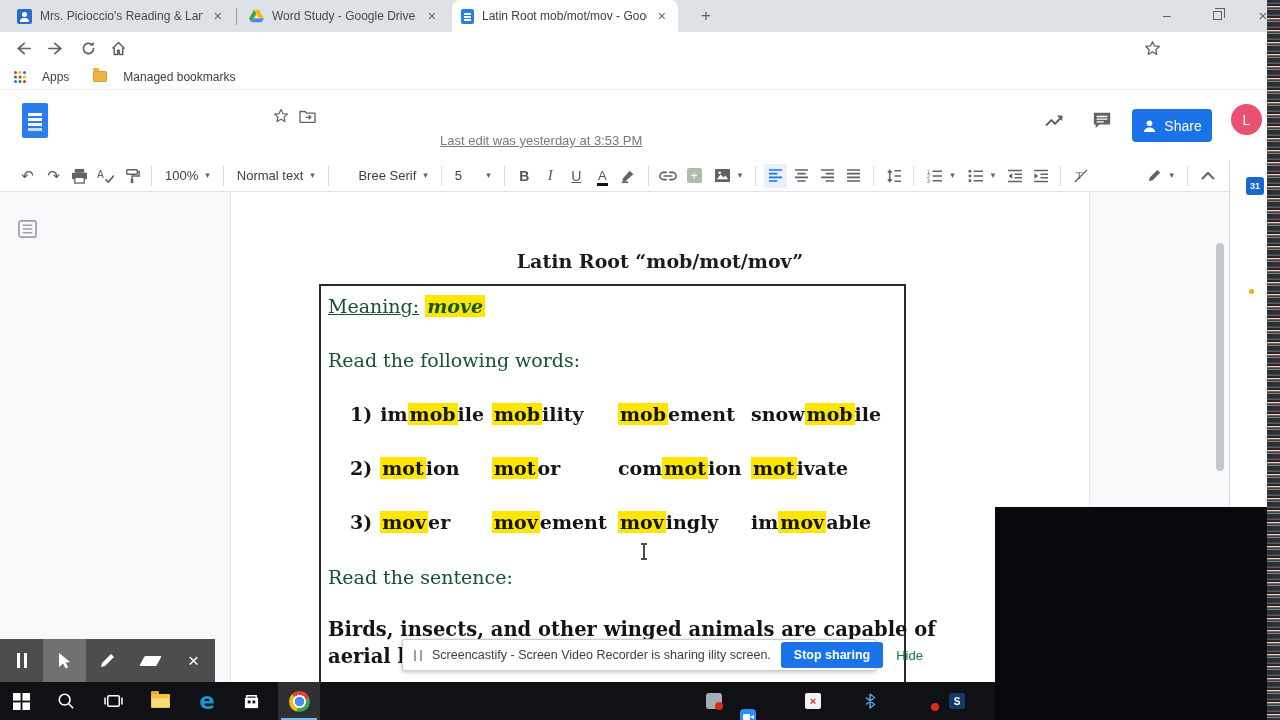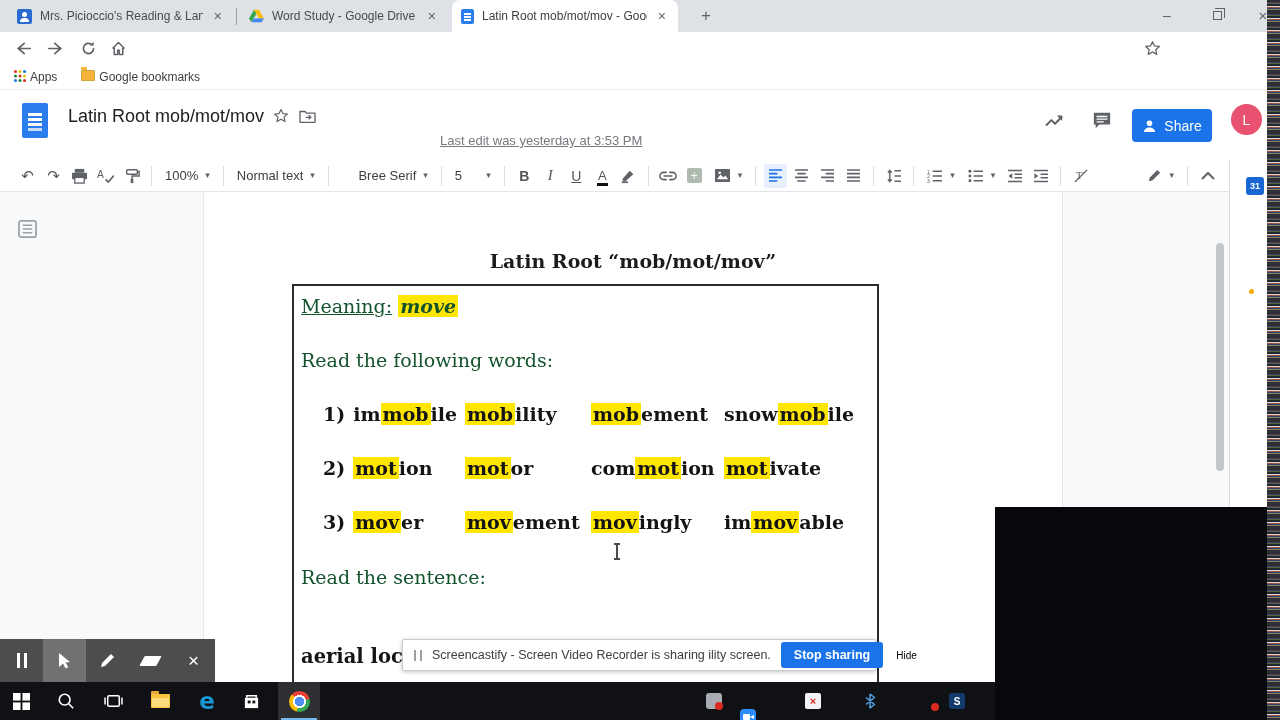--- a/index.html
+++ b/index.html
@@ -31,21 +31,21 @@
 .url{font-size:13px;color:#202124;white-space:nowrap}
 .ext-scf{position:absolute;left:1178px;top:39px;width:18px;height:16px}
 .ext-scf::before{content:"";position:absolute;left:0;top:2px;width:0;height:0;border-left:11px solid #ef8ba0;border-top:6px solid transparent;border-bottom:6px solid transparent}
 .ext-scf::after{content:"";position:absolute;right:0;bottom:-1px;width:10px;height:10px;border-radius:50%;background:#e8261f}
 .navdiv{position:absolute;left:1208px;top:40px;width:1px;height:15px;background:#dadce0}
 .avatar-s{position:absolute;left:1216px;top:34px;width:28px;height:28px;border-radius:50%;background:#e85170;color:#fff;font-size:13px;display:flex;align-items:center;justify-content:center}
 .dots3{position:absolute;left:1258px;top:39px;width:4px;height:18px}
 .dots3::before{content:"";position:absolute;left:0;top:0;width:3.5px;height:3.5px;border-radius:50%;background:#5f6368;box-shadow:0 6px 0 #5f6368,0 12px 0 #5f6368}
 
 .bookbar{position:absolute;top:64px;left:0;right:0;height:26px;background:#fff;border-bottom:1px solid #ebedef;display:flex;align-items:center;gap:24px;padding-left:14px;font-size:12px;color:#3c4043}
-.bitem{display:flex;gap:4px}
+.bitem{display:flex;align-items:center;gap:16px}
 .grid9{width:12px;height:12px;position:relative}
 .grid9::before{content:"";position:absolute;left:0;top:0;width:3px;height:3px;border-radius:50%;background:#d93025;box-shadow:4.5px 0 0 #fbbc04,9px 0 0 #1a73e8,0 4.5px 0 #188038,4.5px 4.5px 0 #d93025,9px 4.5px 0 #fbbc04,0 9px 0 #1a73e8,4.5px 9px 0 #188038,9px 9px 0 #d93025}
 .bfolder{width:14px;height:11px;background:#f3b33c;border-radius:1px;position:relative;border:1px solid #caa63c}
 .bfolder::before{content:"";position:absolute;left:-1px;top:-4px;width:6px;height:3px;background:#f3b33c;border-radius:1px 1px 0 0}
 
 .dheader{position:absolute;top:90px;left:0;right:0;height:70px;background:#fff}
 .dlogo{position:absolute;left:22px;top:13px;width:26px;height:35px;background:#2b7cec;border-radius:2px}
 .dlogo::after{content:"";position:absolute;left:6px;top:10px;width:14px;height:2.5px;background:#fff;box-shadow:0 5px 0 #fff,0 10px 0 #fff,0 15px 0 #c8ddfb}
 .dtitle{position:absolute;left:68px;top:16px;font-size:18px;color:#202124}
 .hicon{position:absolute;color:#5f6368}
@@ -62,21 +62,21 @@
 .caret{font-size:9px;color:#5f6368;line-height:1}
 .uglyph{font-family:"DejaVu Sans",sans-serif;font-size:15px;color:#525659}
 .fmtB{font-weight:bold;font-size:14px;color:#525659}
 .fmtI{font-style:italic;font-family:"Liberation Serif",serif;font-size:15px;color:#525659}
 .fmtU{text-decoration:underline;font-size:14px;color:#525659}
 .fmtA{position:relative;font-size:13px;color:#525659;line-height:1}
 .fmtA::after{content:"";position:absolute;left:-1px;right:-1px;bottom:-4px;height:3.5px;background:#111}
 .cplus{width:15px;height:15px;background:#afbbaf;border-radius:2px;color:#fff;font-size:12px;display:flex;align-items:center;justify-content:center;line-height:1}
 
 .darea{position:absolute;top:192px;left:0;width:1229px;height:490px;background:#f8f9fa}
-.page{position:absolute;left:203px;top:0;width:860px;height:490px;background:#fff;border-left:1px solid #e4e6e9;border-right:1px solid #e4e6e9}
+.page{position:absolute;left:230px;top:0;width:860px;height:490px;background:#fff;border-left:1px solid #e4e6e9;border-right:1px solid #e4e6e9}
 .dhead{position:absolute;top:58px;left:0;right:0;text-align:center;font:700 19px "DejaVu Serif",serif;color:#1c1c1c}
 .wbox{position:absolute;left:88px;top:92px;width:587px;height:400px;border:2px solid #2b2b2b;border-bottom:none}
 .lab{position:absolute;font:400 19px "DejaVu Serif",serif;color:#14532d;white-space:nowrap}
 .hl{background:#ffe600;padding:0 2px}
 .mval{font:700 19px "DejaVu Serif",serif;font-style:italic}
 .mlab{text-decoration:underline}
 .wrow{position:absolute;left:0;right:0;height:26px;font:700 19px "DejaVu Serif",serif;color:#141414}
 .wcol{position:absolute;white-space:nowrap}
 .cnum{left:29px}.c2{left:171px}.c3{left:297px}.c4{left:430px}
 .wnum{margin-right:8px}
@@ -96,21 +96,21 @@
 .ic-tasks{width:19px;height:19px;background:#1a73e8;border-radius:50%;position:relative}
 .ic-tasks::before{content:"";position:absolute;left:5px;top:8px;width:10px;height:3px;border-radius:2px;background:#fff;transform:rotate(-40deg)}
 .ic-tasks::after{content:"";position:absolute;left:3px;top:10px;width:5px;height:5px;border-radius:50%;background:#f9ab00}
 
 .cam{position:absolute;left:995px;top:507px;width:285px;height:213px;background:#07080b;z-index:50}
 .noise{position:absolute;right:0;top:0;width:13px;height:720px;z-index:60;background:repeating-linear-gradient(0deg,#2c3036 0 2px,#86864a 2px 3px,#2f3f7c 3px 4px,#9c5242 4px 5px,#d5d7d2 5px 6px,#23272d 6px 8px,#4a6b4e 8px 9px,#553355 9px 10px,#2c3036 10px 12px)}
 .scbar{position:absolute;left:402px;top:639px;width:474px;height:32px;background:#fff;border:1px solid #c9ccd1;border-radius:2px;box-shadow:0 1px 4px rgba(0,0,0,.25);display:flex;align-items:center;gap:10px;padding:0 11px;z-index:42}
 .pbars{width:8px;height:11px;border-left:2px solid #9aa0a6;border-right:2px solid #9aa0a6;flex:none}
 .scmsg{font-size:12.5px;color:#3c4043;white-space:nowrap}
 .scstop{background:#1a73e8;color:#fff;font-size:12.5px;font-weight:bold;padding:6px 13px;border-radius:3px;white-space:nowrap}
-.schide{color:#000000;font-size:10px;padding:0 3px}
+.schide{color:#15803d;font-size:13px;padding:0 3px}
 
 .anno{position:absolute;left:0;top:639px;width:215px;height:43px;background:#4d4d4d;display:flex;z-index:45}
 .atool{width:43px;height:43px;display:flex;align-items:center;justify-content:center}
 .atool.sel{background:#717171}
 .apb{width:10px;height:15px;border-left:3.5px solid #fff;border-right:3.5px solid #fff}
 .erz{width:17px;height:10px;background:#fff;transform:skewX(-28deg);border-radius:1px}
 .aclose{color:#fff;font-size:19px;line-height:1}
 
 .taskbar{position:absolute;left:0;top:682px;width:1280px;height:38px;background:#101114;z-index:30}
 .tk{position:absolute;top:0;width:42px;height:38px;display:flex;align-items:center;justify-content:center}
@@ -206,27 +206,26 @@
     <div class="dots3"></div>
   </div>
 
   <div class="bookbar">
     <div class="bitem">
       <span class="grid9"></span>
       <span>Apps</span>
     </div>
     <div class="bitem">
       <span class="bfolder"></span>
-      <span>Google bookmarks</span>
+      <span>Managed bookmarks</span>
     </div>
   </div>
 
   <div class="dheader">
     <div class="dlogo"></div>
-    <div class="dtitle">Latin Root mob/mot/mov</div>
     <div class="hicon" style="left:273px;top:18px">
       <svg class="ic" width="16" height="16" viewBox="0 0 20 20">
           <path d="M10 2l2.4 5 5.6.6-4.2 3.8 1.2 5.6-5-3-5 3 1.2-5.6L2 7.6 7.6 7z" stroke="#5f6368" stroke-width="1.5" fill="none" stroke-linejoin="round"></path>
         </svg>
     </div>
     <div class="hicon" style="left:299px;top:19px">
       <svg class="ic" width="17" height="15" viewBox="0 0 20 18">
           <path d="M1 3h6l2 2h10v11H1z" stroke="#5f6368" stroke-width="1.6" fill="none" stroke-linejoin="round"></path>
           <path d="M8 10h6m-2.5-2.5L14 10l-2.5 2.5" stroke="#5f6368" stroke-width="1.5" fill="none"></path>
         </svg>
@@ -434,20 +433,21 @@
           <span class="wcol c4"><span></span><span class="hl">mot</span><span>ivate</span></span>
         </div>
         <div class="wrow" style="top:225px">
           <span class="wcol cnum"><span class="wnum">3)</span><span></span><span class="hl">mov</span><span>er</span></span>
           <span class="wcol c2"><span></span><span class="hl">mov</span><span>ement</span></span>
           <span class="wcol c3"><span></span><span class="hl">mov</span><span>ingly</span></span>
           <span class="wcol c4"><span>im</span><span class="hl">mov</span><span>able</span></span>
         </div>
 
         <div class="lab" style="left:7px;top:280px">Read the sentence:</div>
+        <div class="sent" style="top:332px">Birds, insects, and other winged animals are capable of</div>
         <div class="sent" style="top:359px">aerial loc</div>
       </div>
       <div class="ibeam"></div>
     </div>
 
     <div class="thumb"></div>
   </div>
 
   <div class="spanel">
     <div class="spi" style="top:17px">

